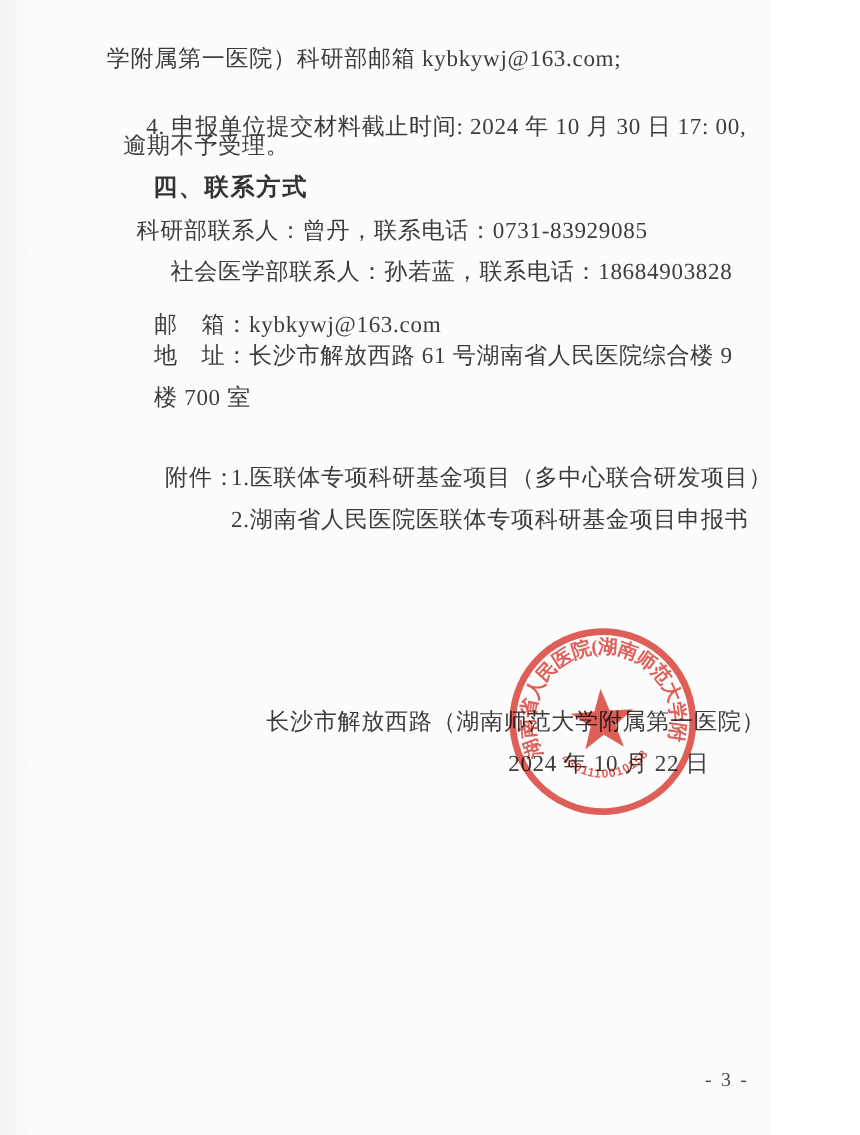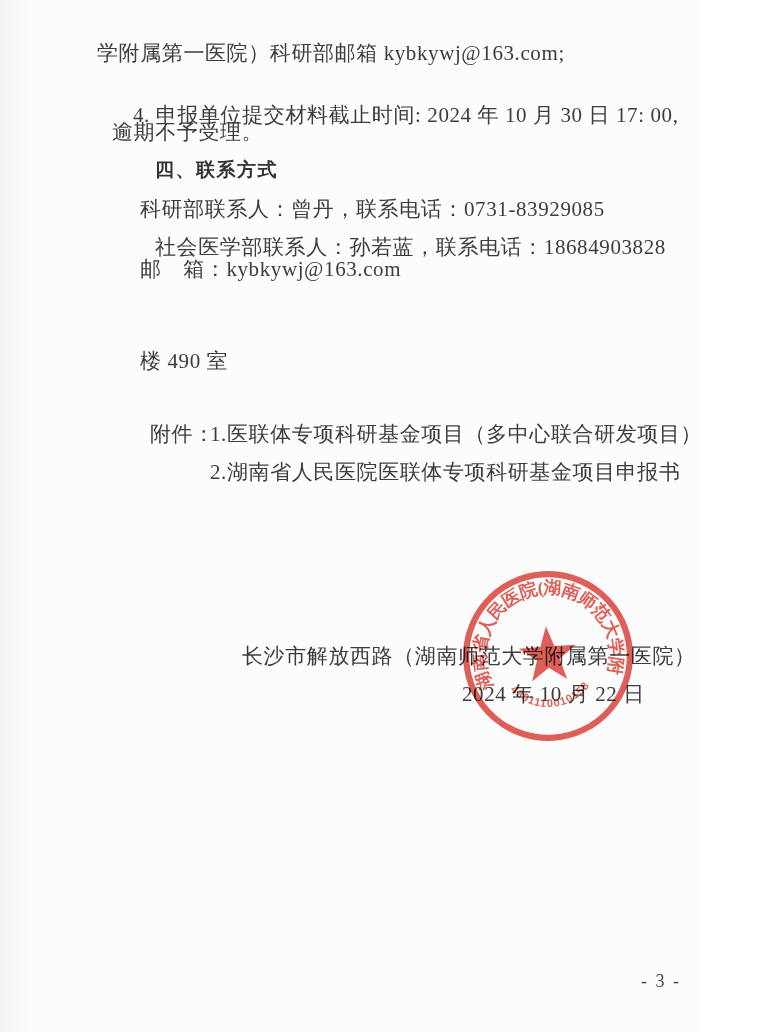--- a/index.html
+++ b/index.html
@@ -59,26 +59,27 @@
 </head>
 <body>
 
 <div class="page">
 
   <div class="line" style="left:97px;  top:40px;">学附属第一医院）科研部邮箱 kybkywj@163.com;</div>
 
   <div class="line" style="left:133px; top:82px;margin-top:20px;">4. 申报单位提交材料截止时间: 2024 年 10 月 30 日 17: 00,</div>
   <div class="line" style="left:112px;  top:119px;text-align:right;">逾期不予受理。</div>
 
-  <div class="line heading" style="left:139px; top:157px; font-size:19px;margin-left:16px;">四、联系方式</div>
+  <div class="line heading" style="left:139px; top:157px; font-size:22px;">四、联系方式</div>
 
-  <div class="line" style="left:140px; top:196px;text-align:right;">科研部联系人：曾丹，联系电话：0731-83929085</div>
+  <div class="line" style="left:124px; top:196px;text-align:right;">科研部联系人：曾丹，联系电话：0731-83929085</div>
   <div class="line" style="left:140px; top:234px;margin-left:15px;">社会医学部联系人：孙若蓝，联系电话：18684903828</div>
-  <div class="line" style="left:140px; top:256px;">邮　箱：kybkywj@163.com</div>
-  <div class="line" style="left:140px; top:348px;">楼 490 室</div>
+  <div class="line" style="left:140px; top:282px;">邮　箱：kybkywj@163.com</div>
+  <div class="line" style="left:140px; top:310px;">地　址：长沙市解放西路 61 号湖南省人民医院综合楼 9</div>
+  <div class="line" style="left:140px; top:348px;">楼 700 室</div>
 
   <div class="line" style="left:150px; top:421px;">附件：</div>
   <div class="line" style="left:210px; top:421px;">1.医联体专项科研基金项目（多中心联合研发项目）</div>
   <div class="line" style="left:210px; top:459px;">2.湖南省人民医院医联体专项科研基金项目申报书</div>
 
   <div class="line" style="left:242px; top:643px;">长沙市解放西路（湖南师范大学附属第一医院）</div>
   <div class="line" style="left:462px; top:681px;">2024 年 10 月 22 日</div>
 
   <div class="seal-wrap">
     <svg viewBox="0 0 200 200" xmlns="http://www.w3.org/2000/svg">

